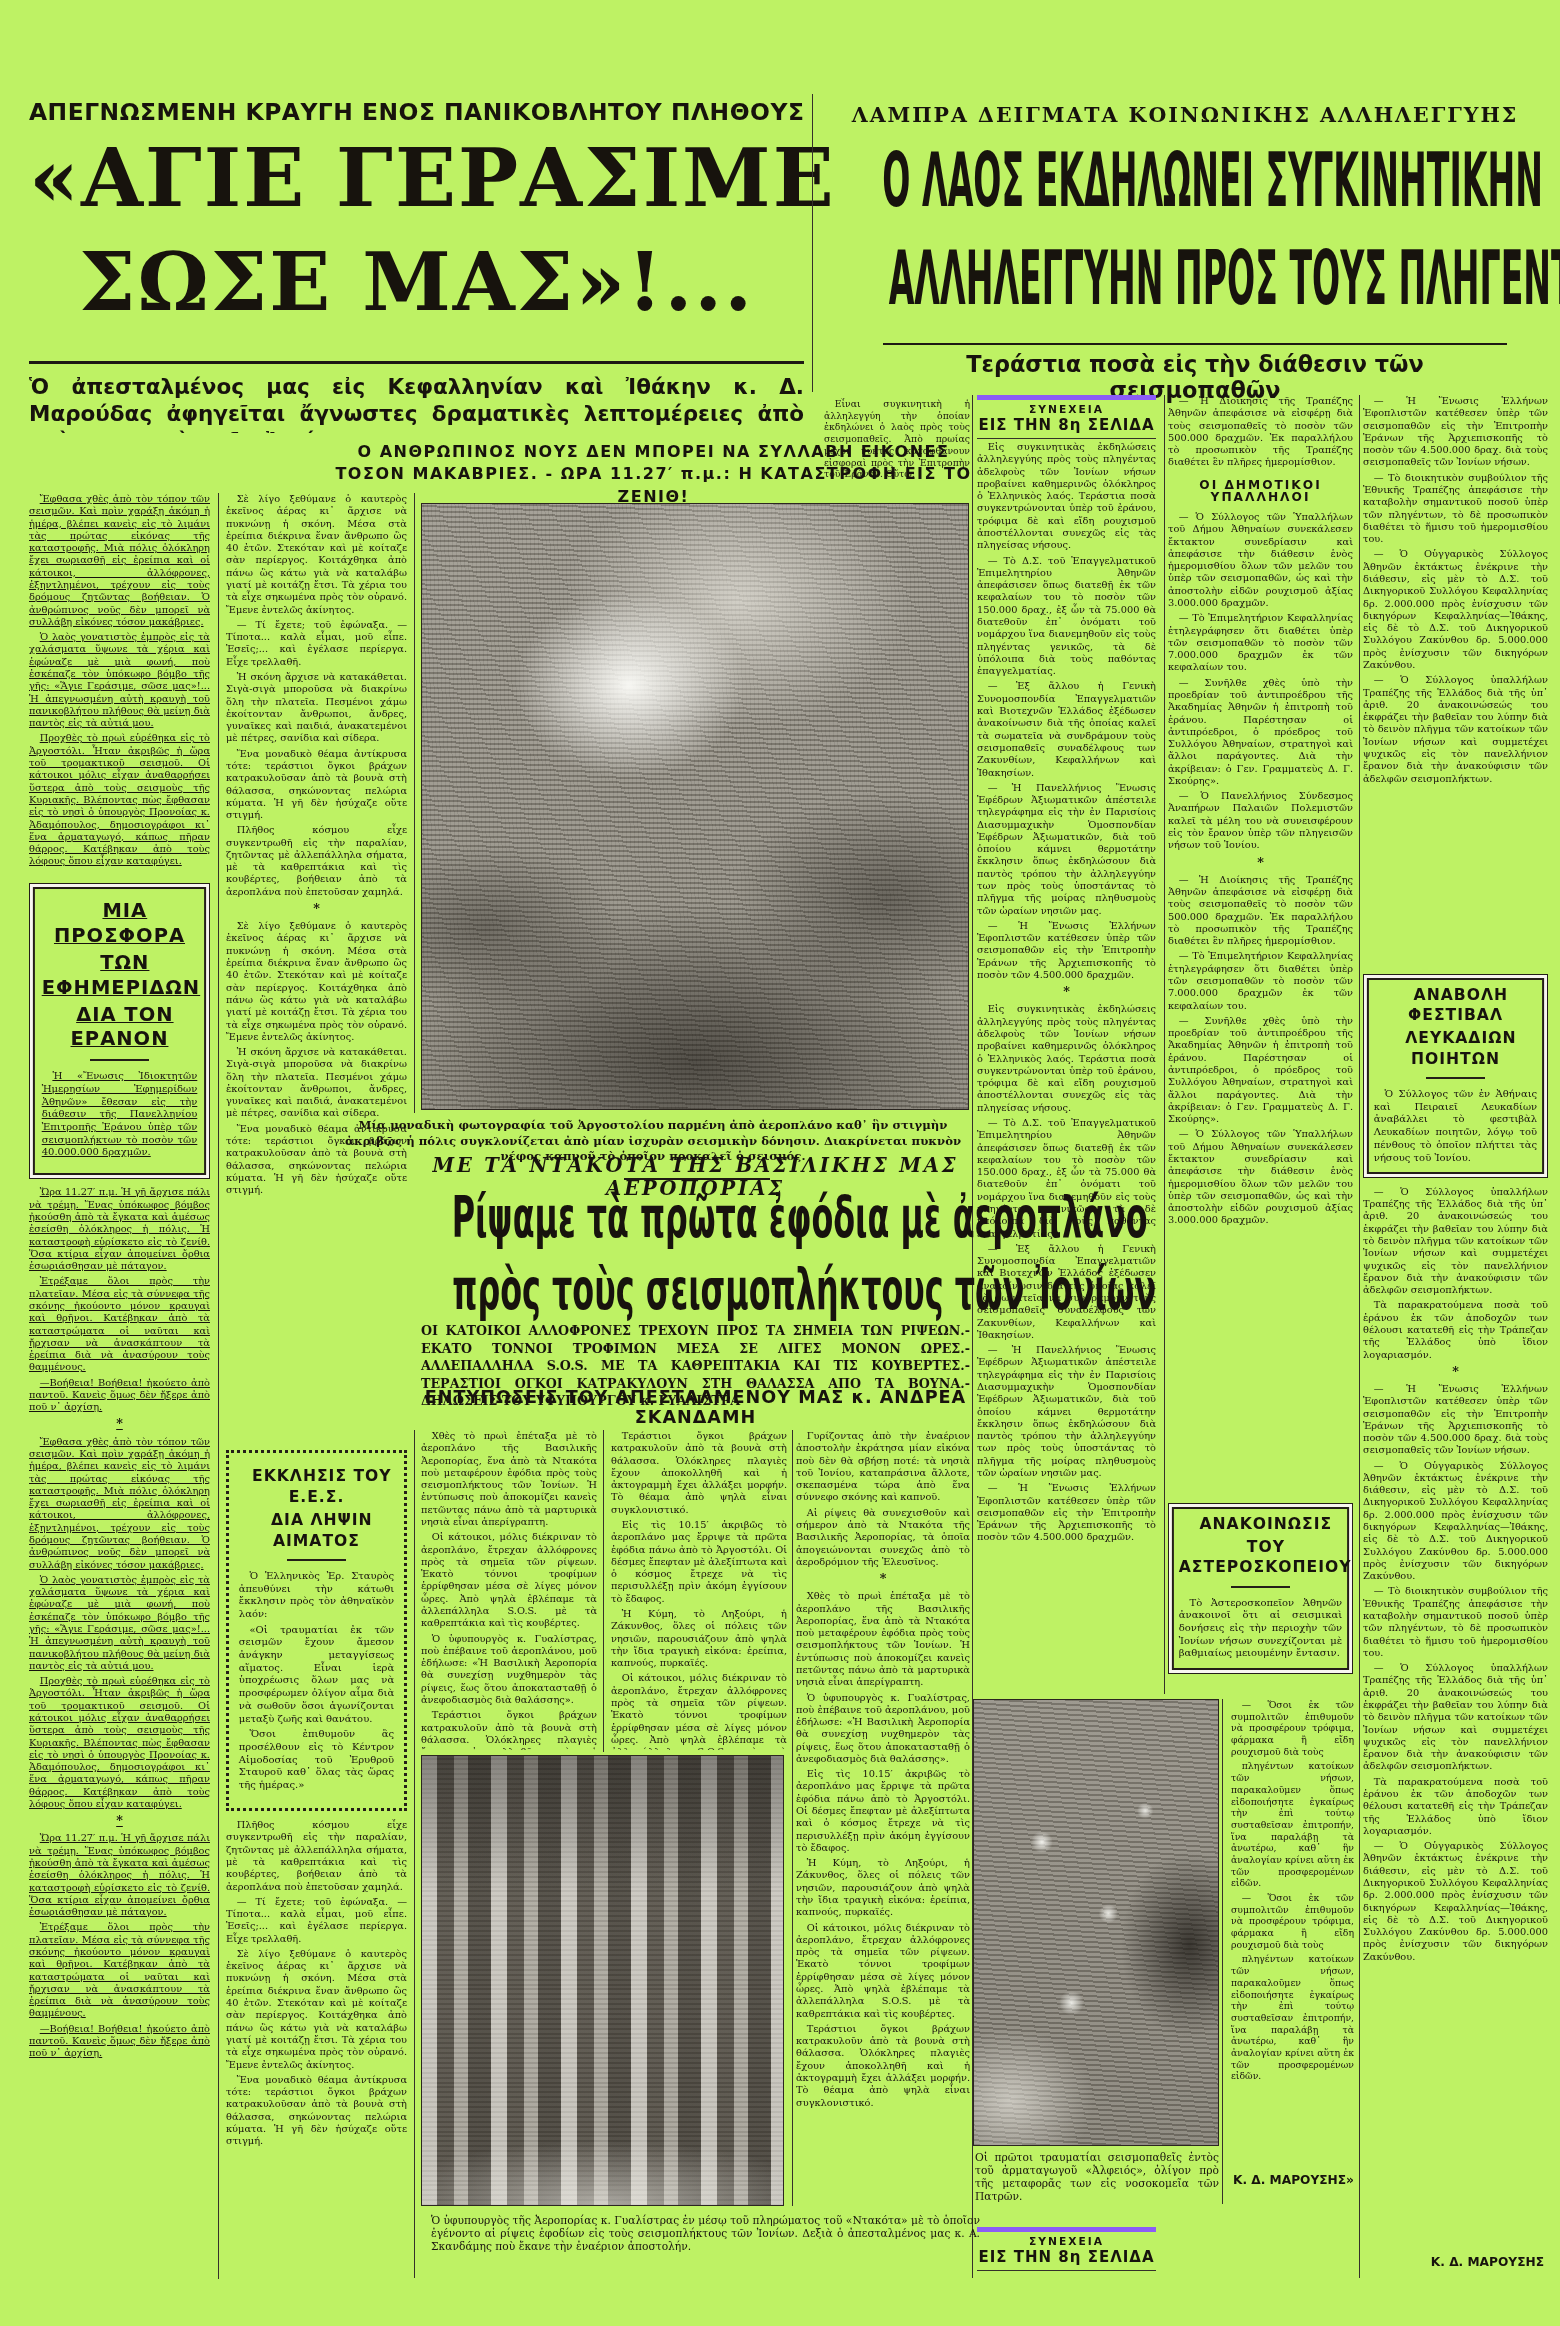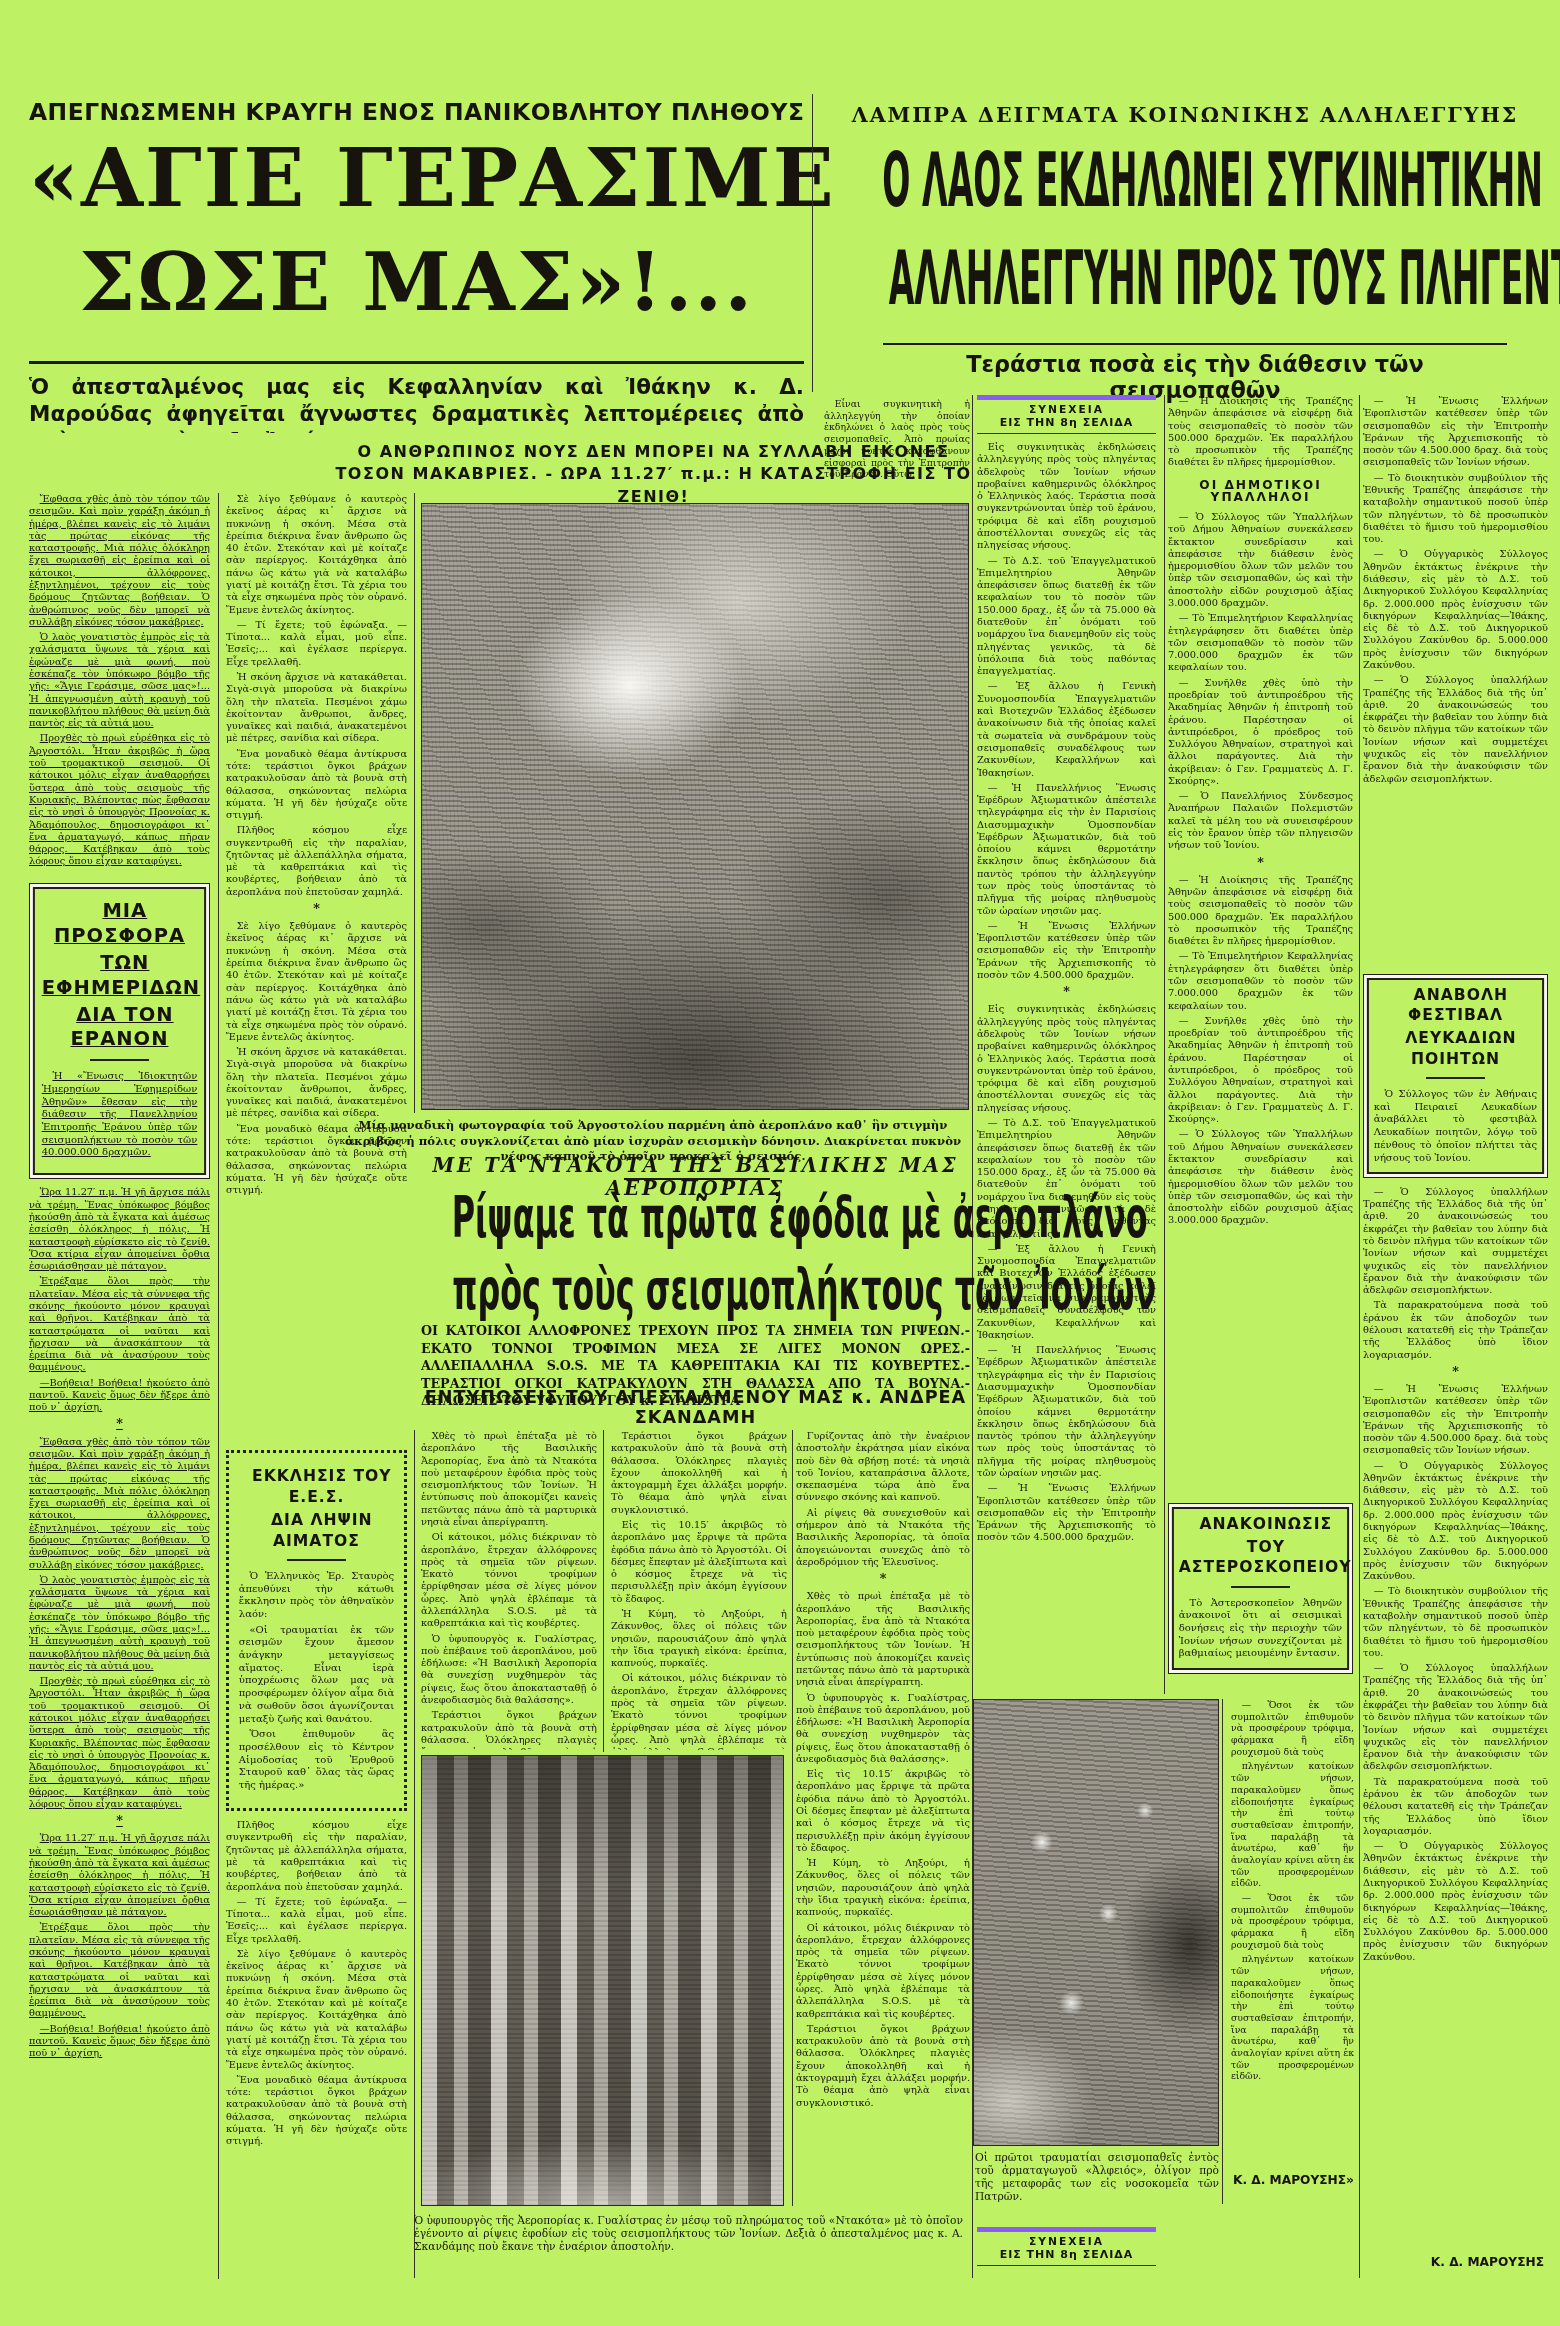--- a/index.html
+++ b/index.html
@@ -38,21 +38,21 @@
               padding:15.6px 11.7px;margin:7.8px 0;}
   .box-dotted{border:3.9px dotted #241f18;padding:13.7px 9.8px;margin:7.8px 0;}
   .box-title{font-family:"DejaVu Sans",sans-serif;font-weight:bold;text-align:center;
              font-size:19.5px;line-height:24.4px;letter-spacing:1px;margin:0;}
   .box-title-sm{font-size:15.6px;line-height:20.5px;}
   .box-sep{width:59px;height:2px;background:#241f18;margin:7.8px auto 8.8px;}
   .box-body{font-size:10px;line-height:12.7px;text-align:justify;margin:0;text-indent:10.7px;}
   .cont{position:absolute;text-align:center;font-family:"DejaVu Sans",sans-serif;font-weight:bold;
         border-top:5px solid #8b5cf6;border-bottom:1px solid #35302a;padding:2.9px 0 3.9px;}
   .cont .l1{font-size:10.7px;letter-spacing:2px;}
-  .cont .l2{font-size:11px;letter-spacing:1px;}
+  .cont .l2{font-size:15px;letter-spacing:1px;}
   
   .photo{position:absolute;box-shadow:inset 0 0 0 1px #2b2620;}
   #photo1{background:
     radial-gradient(ellipse 30% 22% at 38% 30%, rgba(252,252,248,.95), rgba(252,252,248,0) 70%),
     radial-gradient(ellipse 45% 30% at 58% 16%, rgba(240,238,230,.6), rgba(240,238,230,0) 70%),
     radial-gradient(ellipse 70% 35% at 50% 92%, rgba(25,22,18,.55), rgba(25,22,18,0) 75%),
     radial-gradient(ellipse 40% 25% at 85% 65%, rgba(30,27,22,.4), rgba(30,27,22,0) 70%),
     radial-gradient(ellipse 35% 20% at 12% 70%, rgba(28,25,20,.35), rgba(28,25,20,0) 70%),
     repeating-linear-gradient(2deg, rgba(30,26,20,.2) 0 2px, rgba(246,244,238,.15) 2px 4.9px),
     repeating-linear-gradient(88deg, rgba(30,26,20,.12) 0 1px, rgba(0,0,0,0) 1px 3.9px),
@@ -203,21 +203,21 @@
     <p class="star">*</p>
     <p>Χθὲς τὸ πρωὶ ἐπέταξα μὲ τὸ ἀεροπλάνο τῆς Βασιλικῆς Ἀεροπορίας, ἕνα ἀπὸ τὰ Ντακότα ποὺ μεταφέρουν ἐφόδια πρὸς τοὺς σεισμοπλήκτους τῶν Ἰονίων. Ἡ ἐντύπωσις ποὺ ἀποκομίζει κανεὶς πετῶντας πάνω ἀπὸ τὰ μαρτυρικὰ νησιὰ εἶναι ἀπερίγραπτη.</p>
     <p>Ὁ ὑφυπουργὸς κ. Γυαλίστρας, ποὺ ἐπέβαινε τοῦ ἀεροπλάνου, μοῦ ἐδήλωσε: «Ἡ Βασιλικὴ Ἀεροπορία θὰ συνεχίσῃ νυχθημερὸν τὰς ρίψεις, ἕως ὅτου ἀποκατασταθῇ ὁ ἀνεφοδιασμὸς διὰ θαλάσσης».</p>
     <p>Εἰς τὶς 10.15′ ἀκριβῶς τὸ ἀεροπλάνο μας ἔρριψε τὰ πρῶτα ἐφόδια πάνω ἀπὸ τὸ Ἀργοστόλι. Οἱ δέσμες ἔπεφταν μὲ ἀλεξίπτωτα καὶ ὁ κόσμος ἔτρεχε νὰ τὶς περισυλλέξῃ πρὶν ἀκόμη ἐγγίσουν τὸ ἔδαφος.</p>
     <p>Ἡ Κύμη, τὸ Ληξούρι, ἡ Ζάκυνθος, ὅλες οἱ πόλεις τῶν νησιῶν, παρουσιάζουν ἀπὸ ψηλὰ τὴν ἴδια τραγικὴ εἰκόνα: ἐρείπια, καπνούς, πυρκαϊές.</p>
     <p>Οἱ κάτοικοι, μόλις διέκριναν τὸ ἀεροπλάνο, ἔτρεχαν ἀλλόφρονες πρὸς τὰ σημεῖα τῶν ρίψεων. Ἑκατὸ τόννοι τροφίμων ἐρρίφθησαν μέσα σὲ λίγες μόνον ὧρες. Ἀπὸ ψηλὰ ἐβλέπαμε τὰ ἀλλεπάλληλα S.O.S. μὲ τὰ καθρεπτάκια καὶ τὶς κουβέρτες.</p>
     <p>Τεράστιοι ὄγκοι βράχων κατρακυλοῦν ἀπὸ τὰ βουνὰ στὴ θάλασσα. Ὁλόκληρες πλαγιὲς ἔχουν ἀποκολληθῆ καὶ ἡ ἀκτογραμμὴ ἔχει ἀλλάξει μορφήν. Τὸ θέαμα ἀπὸ ψηλὰ εἶναι συγκλονιστικό.</p>
   </div>
 
   <div id="photo2" class="photo" style="left:421px;top:1755px;width:363px;height:451px;"></div>
-  <div class="cap cap-j" style="left:414px;top:2214px;width:549px;height:57px;">Ὁ ὑφυπουργὸς τῆς Ἀεροπορίας κ. Γυαλίστρας ἐν μέσῳ τοῦ πληρώματος τοῦ «Ντακότα» μὲ τὸ ὁποῖον ἐγένοντο αἱ ρίψεις ἐφοδίων εἰς τοὺς σεισμοπλήκτους τῶν Ἰονίων. Δεξιὰ ὁ ἀπεσταλμένος μας κ. Α. Σκανδάμης ποὺ ἔκανε τὴν ἐναέριον ἀποστολήν.</div>
+  <div class="cap cap-j" style="left:431px;top:2214px;width:549px;height:57px;">Ὁ ὑφυπουργὸς τῆς Ἀεροπορίας κ. Γυαλίστρας ἐν μέσῳ τοῦ πληρώματος τοῦ «Ντακότα» μὲ τὸ ὁποῖον ἐγένοντο αἱ ρίψεις ἐφοδίων εἰς τοὺς σεισμοπλήκτους τῶν Ἰονίων. Δεξιὰ ὁ ἀπεσταλμένος μας κ. Α. Σκανδάμης ποὺ ἔκανε τὴν ἐναέριον ἀποστολήν.</div>
 
   <div class="col" style="left:824px;top:398px;width:146px;height:101px;font-size:9.3px;line-height:11.7px;">
     <p>Εἶναι συγκινητικὴ ἡ ἀλληλεγγύη τὴν ὁποίαν ἐκδηλώνει ὁ λαὸς πρὸς τοὺς σεισμοπαθεῖς. Ἀπὸ πρωίας μέχρι νυκτὸς καταφθάνουν εἰσφοραὶ πρὸς τὴν Ἐπιτροπὴν τοῦ Ἐράνου. Οὕτω:</p>
   </div>
 
   <div class="cont" style="left:977px;top:395px;width:179px;">
     <div class="l1">ΣΥΝΕΧΕΙΑ</div>
     <div class="l2">ΕΙΣ ΤΗΝ 8η ΣΕΛΙΔΑ</div>
   </div>
   <div class="col" style="left:977px;top:441px;width:179px;height:1251px;">

